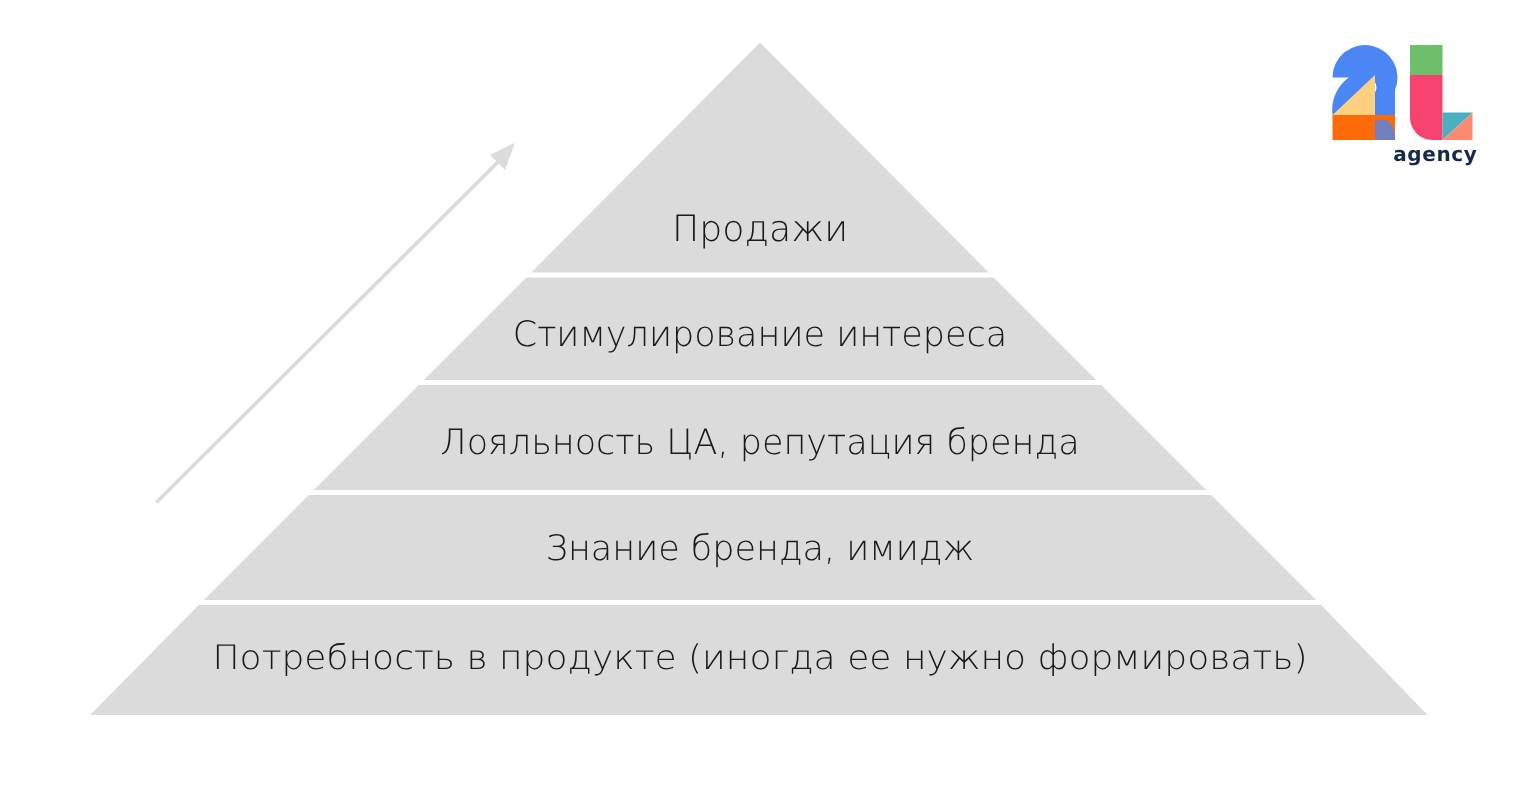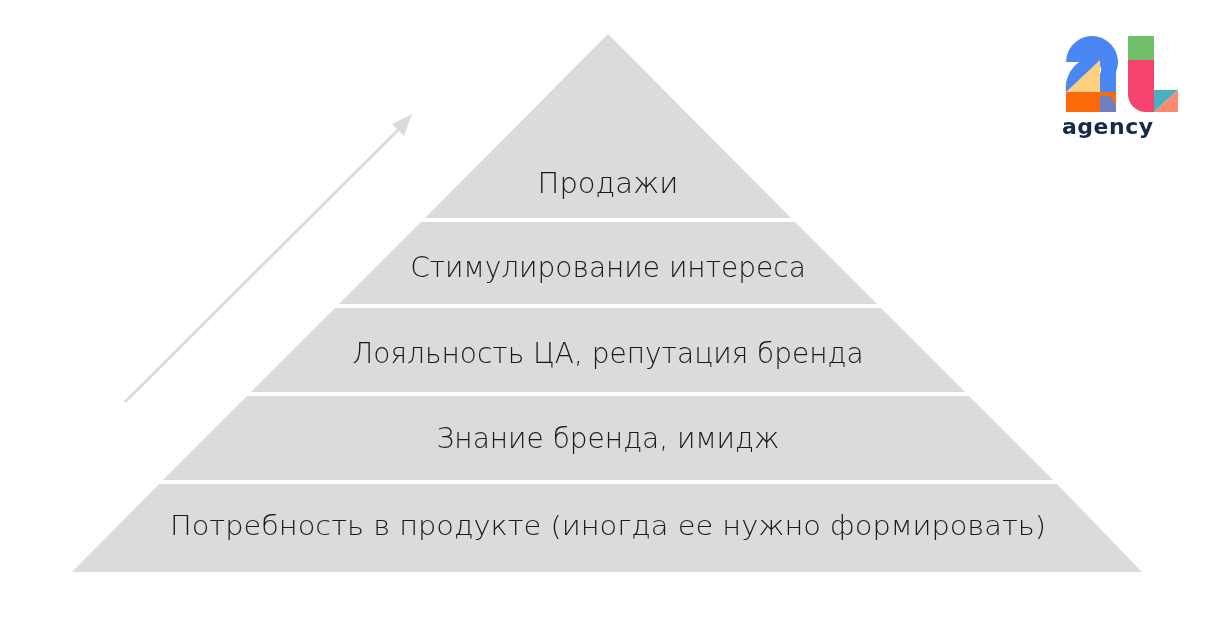--- a/index.html
+++ b/index.html
@@ -1,22 +1,22 @@
 <!DOCTYPE html>
 <html><head>
 <meta charset="utf-8">
 <style>
   html, body { margin: 0; padding: 0; background: #ffffff; }
   body { width: 1216px; height: 638px; position: relative; overflow: hidden;
          font-family: "DejaVu Sans", sans-serif; }
   #diagram { position: absolute; left: 0; top: 0; width: 1216px; height: 638px; }
   .level-label { font-family: "DejaVu Sans", sans-serif; font-weight: 300; fill: #1a1a1a; }
   #logo { position: absolute; left: 1062px; top: 34px; width: 120px; height: 110px; }
-  #logo-text { position: absolute; left: 1062px; top: 114px; width: 120px; text-align: left;
-               font-family: "DejaVu Sans", sans-serif; font-weight: bold; font-size: 22px;
+  #logo-text { position: absolute; left: 1062px; top: 114px; width: 120px; text-align: right;
+               font-family: "DejaVu Sans", sans-serif; font-weight: bold; font-size: 16px;
                color: #152a4a; letter-spacing: 0.5px; }
 </style>
 </head>
 <body>
 
 <svg id="diagram" viewBox="0 0 1216 638" xmlns="http://www.w3.org/2000/svg">
 
   <g>
     <line x1="125" y1="402" x2="402" y2="126" stroke="#dcdbdb" stroke-width="3"></line>
     <polygon points="412,114 392,124 404,136" fill="#dcdbdb"></polygon>

